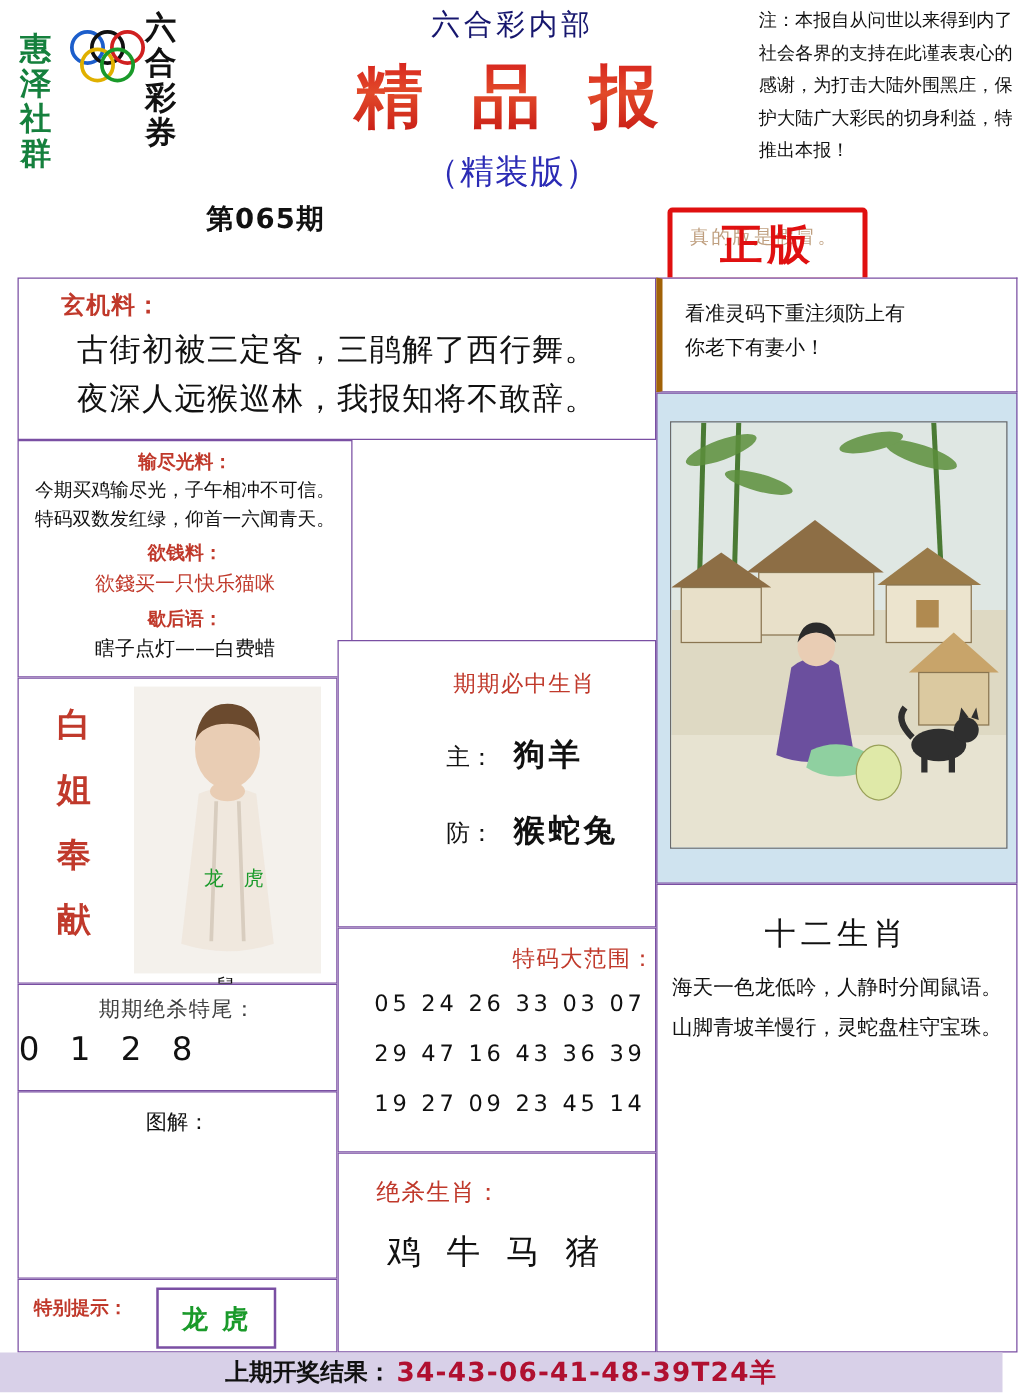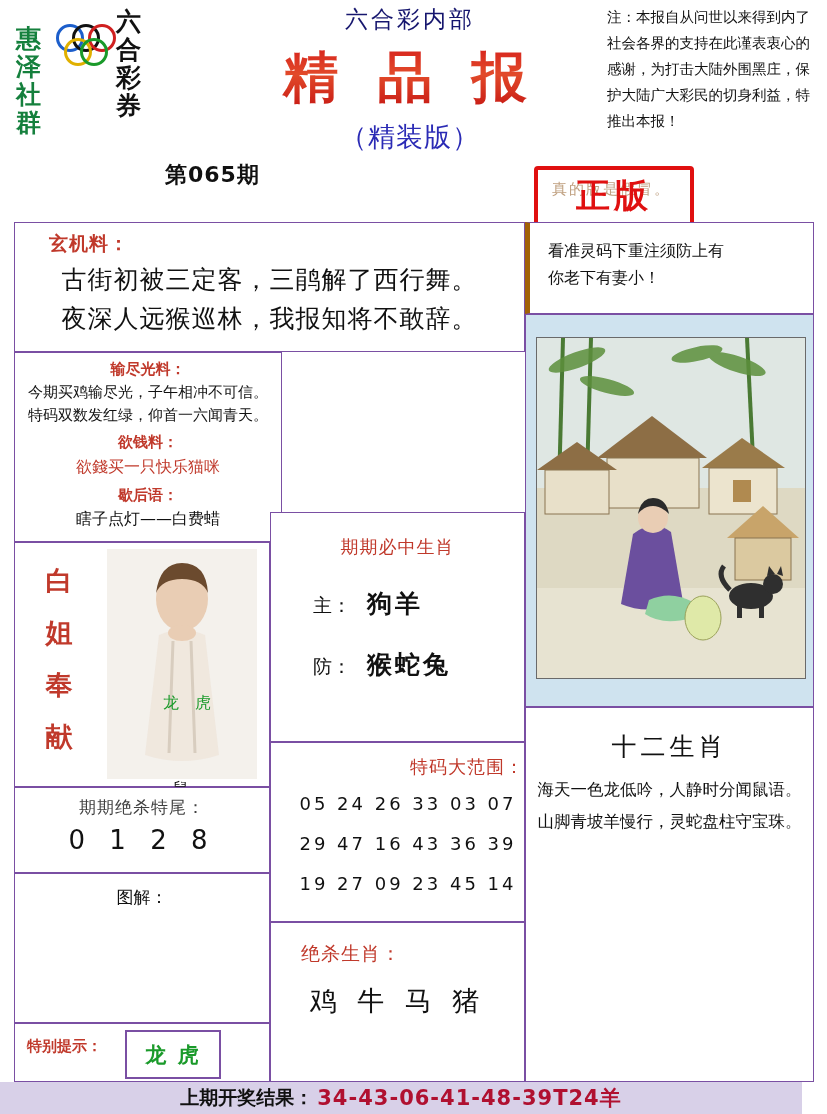--- a/index.html
+++ b/index.html
@@ -63,41 +63,41 @@
   
   .baijie{left:0;top:320px;width:256px;height:245px;}
   .bj-left{position:absolute;left:16px;top:12px;width:56px;text-align:center;}
   .bj-left div{font-size:27px;color:#c0392b;font-weight:bold;line-height:52px;}
   .bj-pic{position:absolute;left:92px;top:6px;width:150px;height:230px;overflow:hidden;}
   .bj-tag1{position:absolute;left:148px;top:150px;font-size:16px;color:#1a9a2a;}
   .bj-tag2{position:absolute;left:158px;top:236px;font-size:16px;color:#111;}
 
   .jueshawei{left:0;top:565px;width:256px;height:86px;}
   .jueshawei .lbl{font-size:17px;color:#404040;text-align:center;margin-top:8px;letter-spacing:1px;}
-  .jueshawei .num{font-size:26px;color:#111;text-align:center;letter-spacing:8px;margin-top:6px;}
+  .jueshawei .num{font-size:26px;color:#111;text-align:left;letter-spacing:8px;margin-top:6px;}
 
   .tujie{left:0;top:651px;width:256px;height:150px;}
   .tujie .lbl{font-size:17px;color:#111;text-align:center;margin-top:12px;}
 
   .tishi{left:0;top:801px;width:256px;height:59px;}
   .tishi .lbl{position:absolute;left:12px;top:13px;font-size:15px;color:#c0392b;font-weight:bold;}
   .tishi .box2{position:absolute;left:110px;top:6px;width:92px;height:45px;border:2px solid #7a4fa3;display:flex;align-items:center;justify-content:center;}
   .tishi .box2 span{font-size:21px;color:#1a9a2a;font-weight:bold;letter-spacing:2px;}
 
   
   .tewei{left:256px;top:130px;width:255px;height:160px;}
   .tewei .lbl{font-size:18px;color:#c0392b;text-align:center;margin-top:8px;letter-spacing:1px;}
   .tewei .num{font-size:27px;color:#111;text-align:center;margin-top:6px;letter-spacing:4px;}
   .tewei .lbl2{font-size:18px;color:#c0392b;text-align:center;margin-top:8px;letter-spacing:1px;}
   .tewei .row{margin-top:10px;padding-left:22px;font-size:18px;color:#111;}
   .tewei .row b{font-size:21px;color:#16166e;margin-left:10px;letter-spacing:2px;}
   .tewei .row2{margin-top:10px;padding-left:22px;font-size:18px;color:#111;}
   .tewei .row2 b{font-size:22px;color:#111;margin-left:10px;}
 
-  .shengxiao{left:256px;top:290px;width:255px;height:230px;}
+  .shengxiao{left:256px;top:290px;width:255px;height:230px;padding-left:44px;}
   .shengxiao .lbl{font-size:18px;color:#c0392b;text-align:center;margin-top:22px;letter-spacing:1px;}
   .shengxiao .r{margin-top:28px;padding-left:42px;font-size:19px;color:#111;}
   .shengxiao .r b{font-size:25px;margin-left:16px;letter-spacing:3px;}
 
   .fanwei{left:256px;top:520px;width:255px;height:180px;}
   .fanwei .lbl{font-size:18px;color:#c0392b;text-align:right;margin-top:12px;letter-spacing:1px;}
   .fanwei .nums{font-size:18px;color:#111;text-align:center;line-height:30px;margin-top:10px;letter-spacing:3px;padding-left:21px;}
 
   .jueshasx{left:256px;top:700px;width:255px;height:160px;}
   .jueshasx .lbl{font-size:19px;color:#c0392b;margin:18px 0 0 30px;letter-spacing:1px;}

